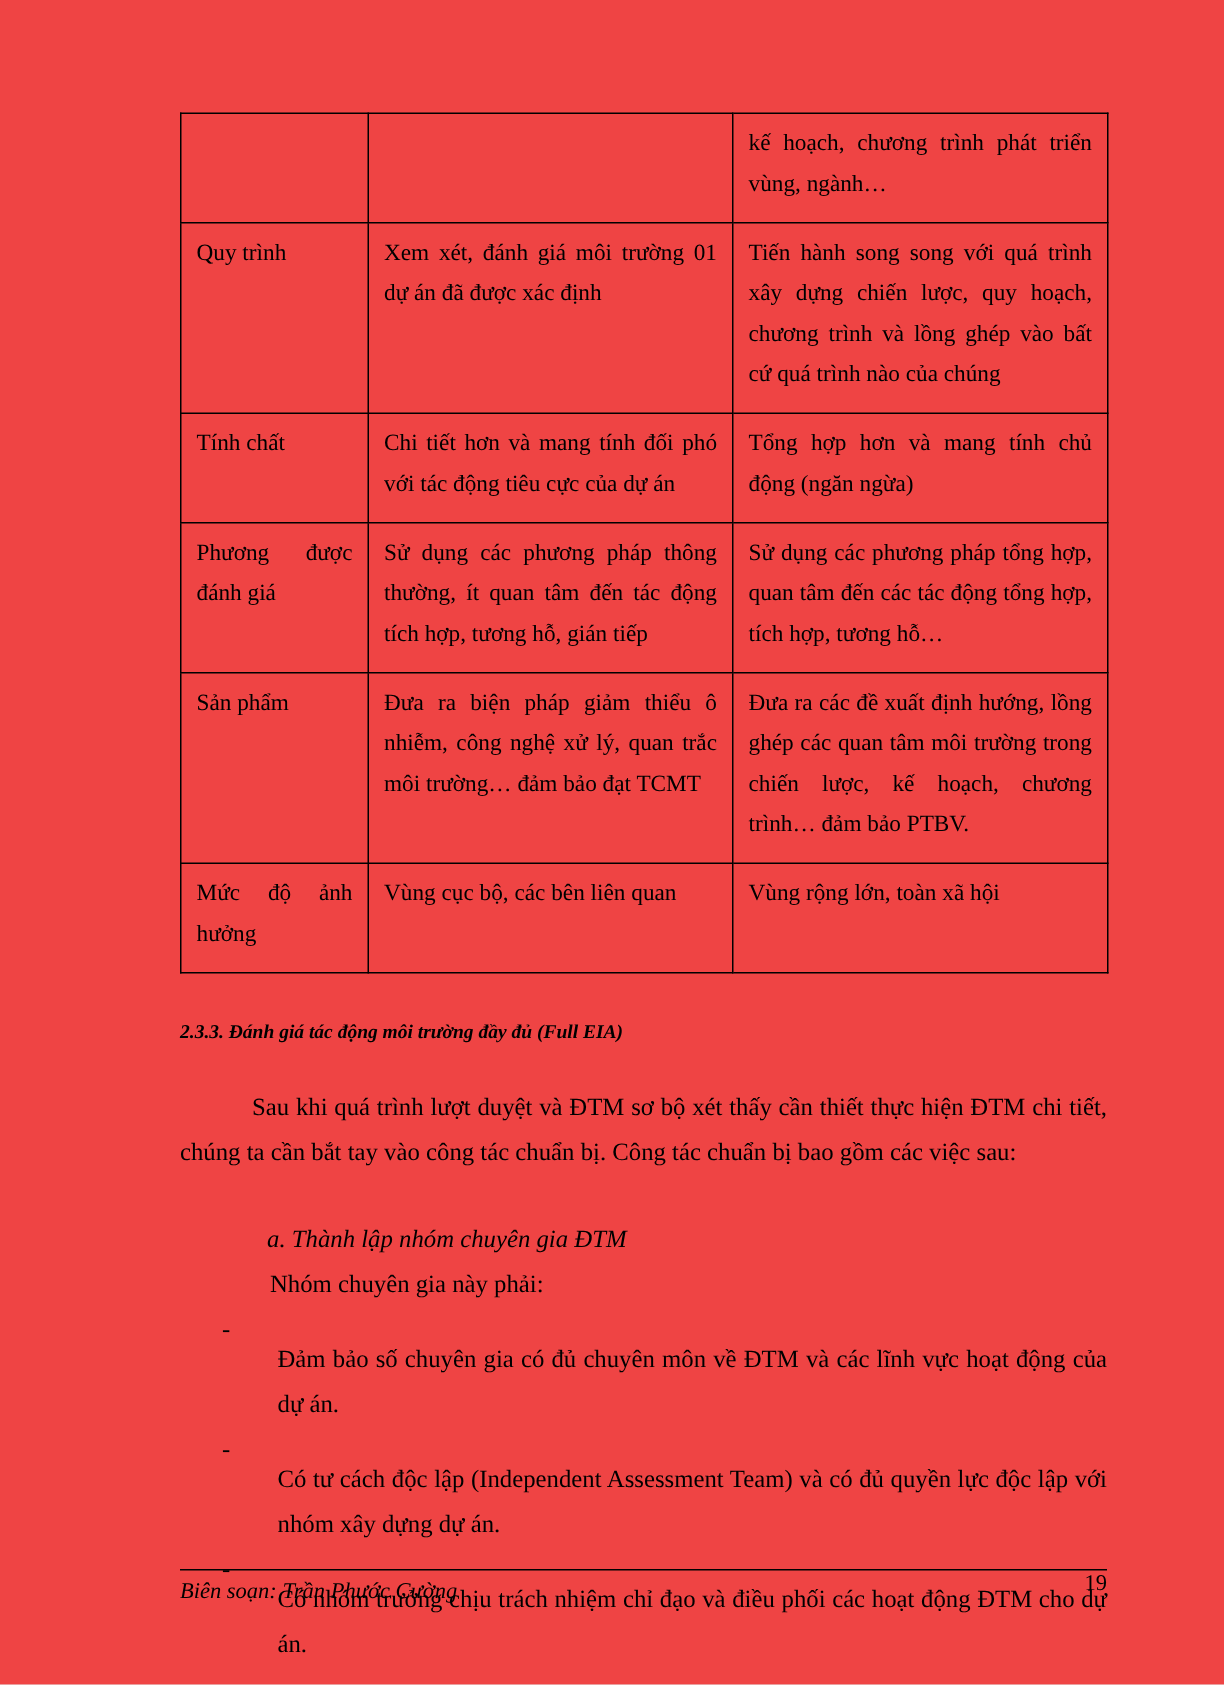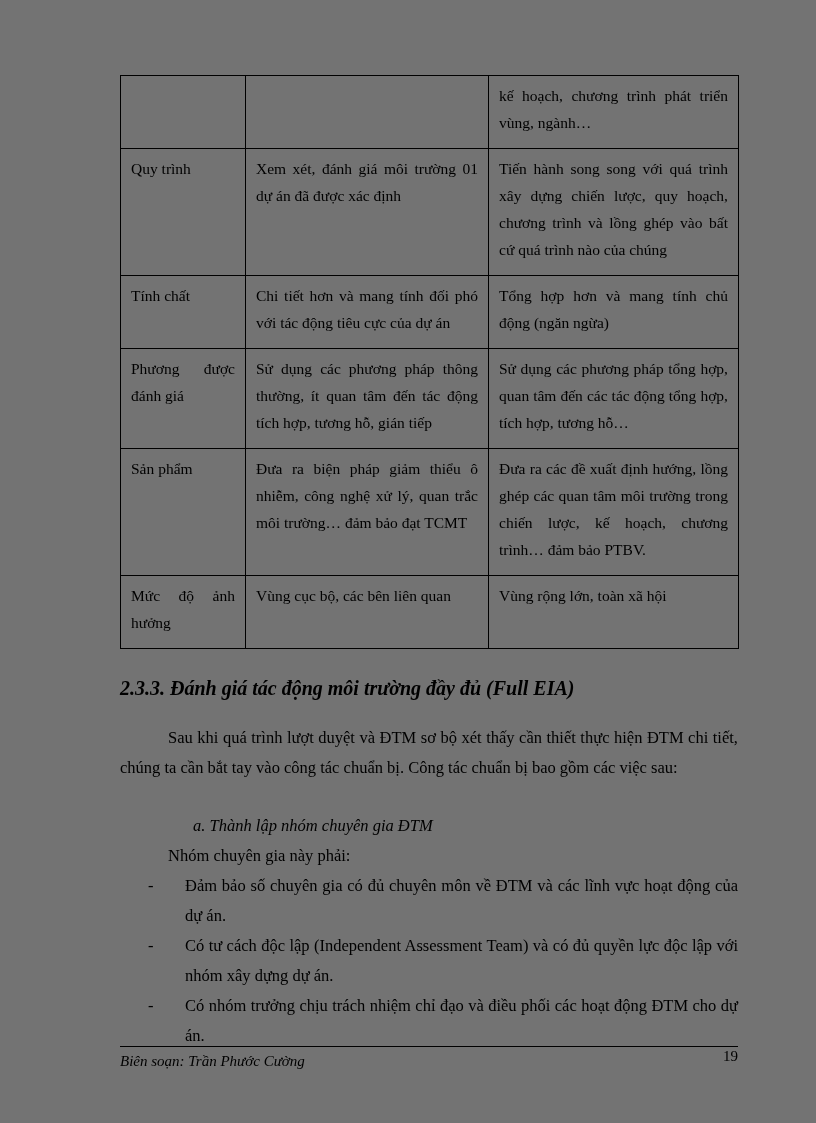--- a/index.html
+++ b/index.html
@@ -2,21 +2,21 @@
 <html><head>
 <meta charset="utf-8">
 <style>
   * { margin: 0; padding: 0; box-sizing: border-box; }
   html, body { background: #e8e8e8; }
   .page {
     position: relative;
     width: 816px;
     height: 1123px;
     margin: 0 auto;
-    background: #737373;
+    background: #ef4444;
     font-family: "Liberation Serif", "DejaVu Serif", serif;
     color: #000000;
     overflow: hidden;
   }
   .content {
     position: absolute;
     left: 120px;
     top: 75px;
     width: 618px;
   }
@@ -36,64 +36,65 @@
     vertical-align: top;
     text-align: justify;
     padding: 6px 10px 12px 10px;
     line-height: 27px;
   }
   table.cmp-table td.lbl { text-align: justify; }
 
   
   .h-bold-italic {
     margin-top: 26px;
-    font-size: 20px;
+    font-size: 13px;
     font-weight: bold;
     font-style: italic;
     line-height: 26px;
   }
   .h-italic {
     margin-top: 26px;
     font-size: 16.5px;
     font-style: italic;
     font-weight: normal;
     line-height: 26px;
   }
   .para {
     margin-top: 22px;
     font-size: 16.5px;
     line-height: 30px;
     text-align: justify;
     text-indent: 48px;
   }
   .sub-italic {
     margin-top: 28px;
-    margin-left: 73px;
+    margin-left: 58px;
     font-size: 16.5px;
     font-style: italic;
     line-height: 30px;
   }
   .sub-plain {
-    margin-left: 48px;
+    margin-left: 60px;
     font-size: 16.5px;
     line-height: 30px;
   }
   .dash-list { margin-top: 0; }
   .dash-item {
     display: flex;
     font-size: 16.5px;
     line-height: 30px;
   }
   .dash-item .marker {
     flex: 0 0 37px;
     margin-left: 28px;
   }
   .dash-item .txt {
     flex: 1;
     text-align: justify;
+    margin-top: 20px;
   }
 
   
   .footer {
     position: absolute;
     left: 120px;
     top: 1046px;
     width: 618px;
     border-top: 1.6px solid #000;
     padding-top: 5px;

